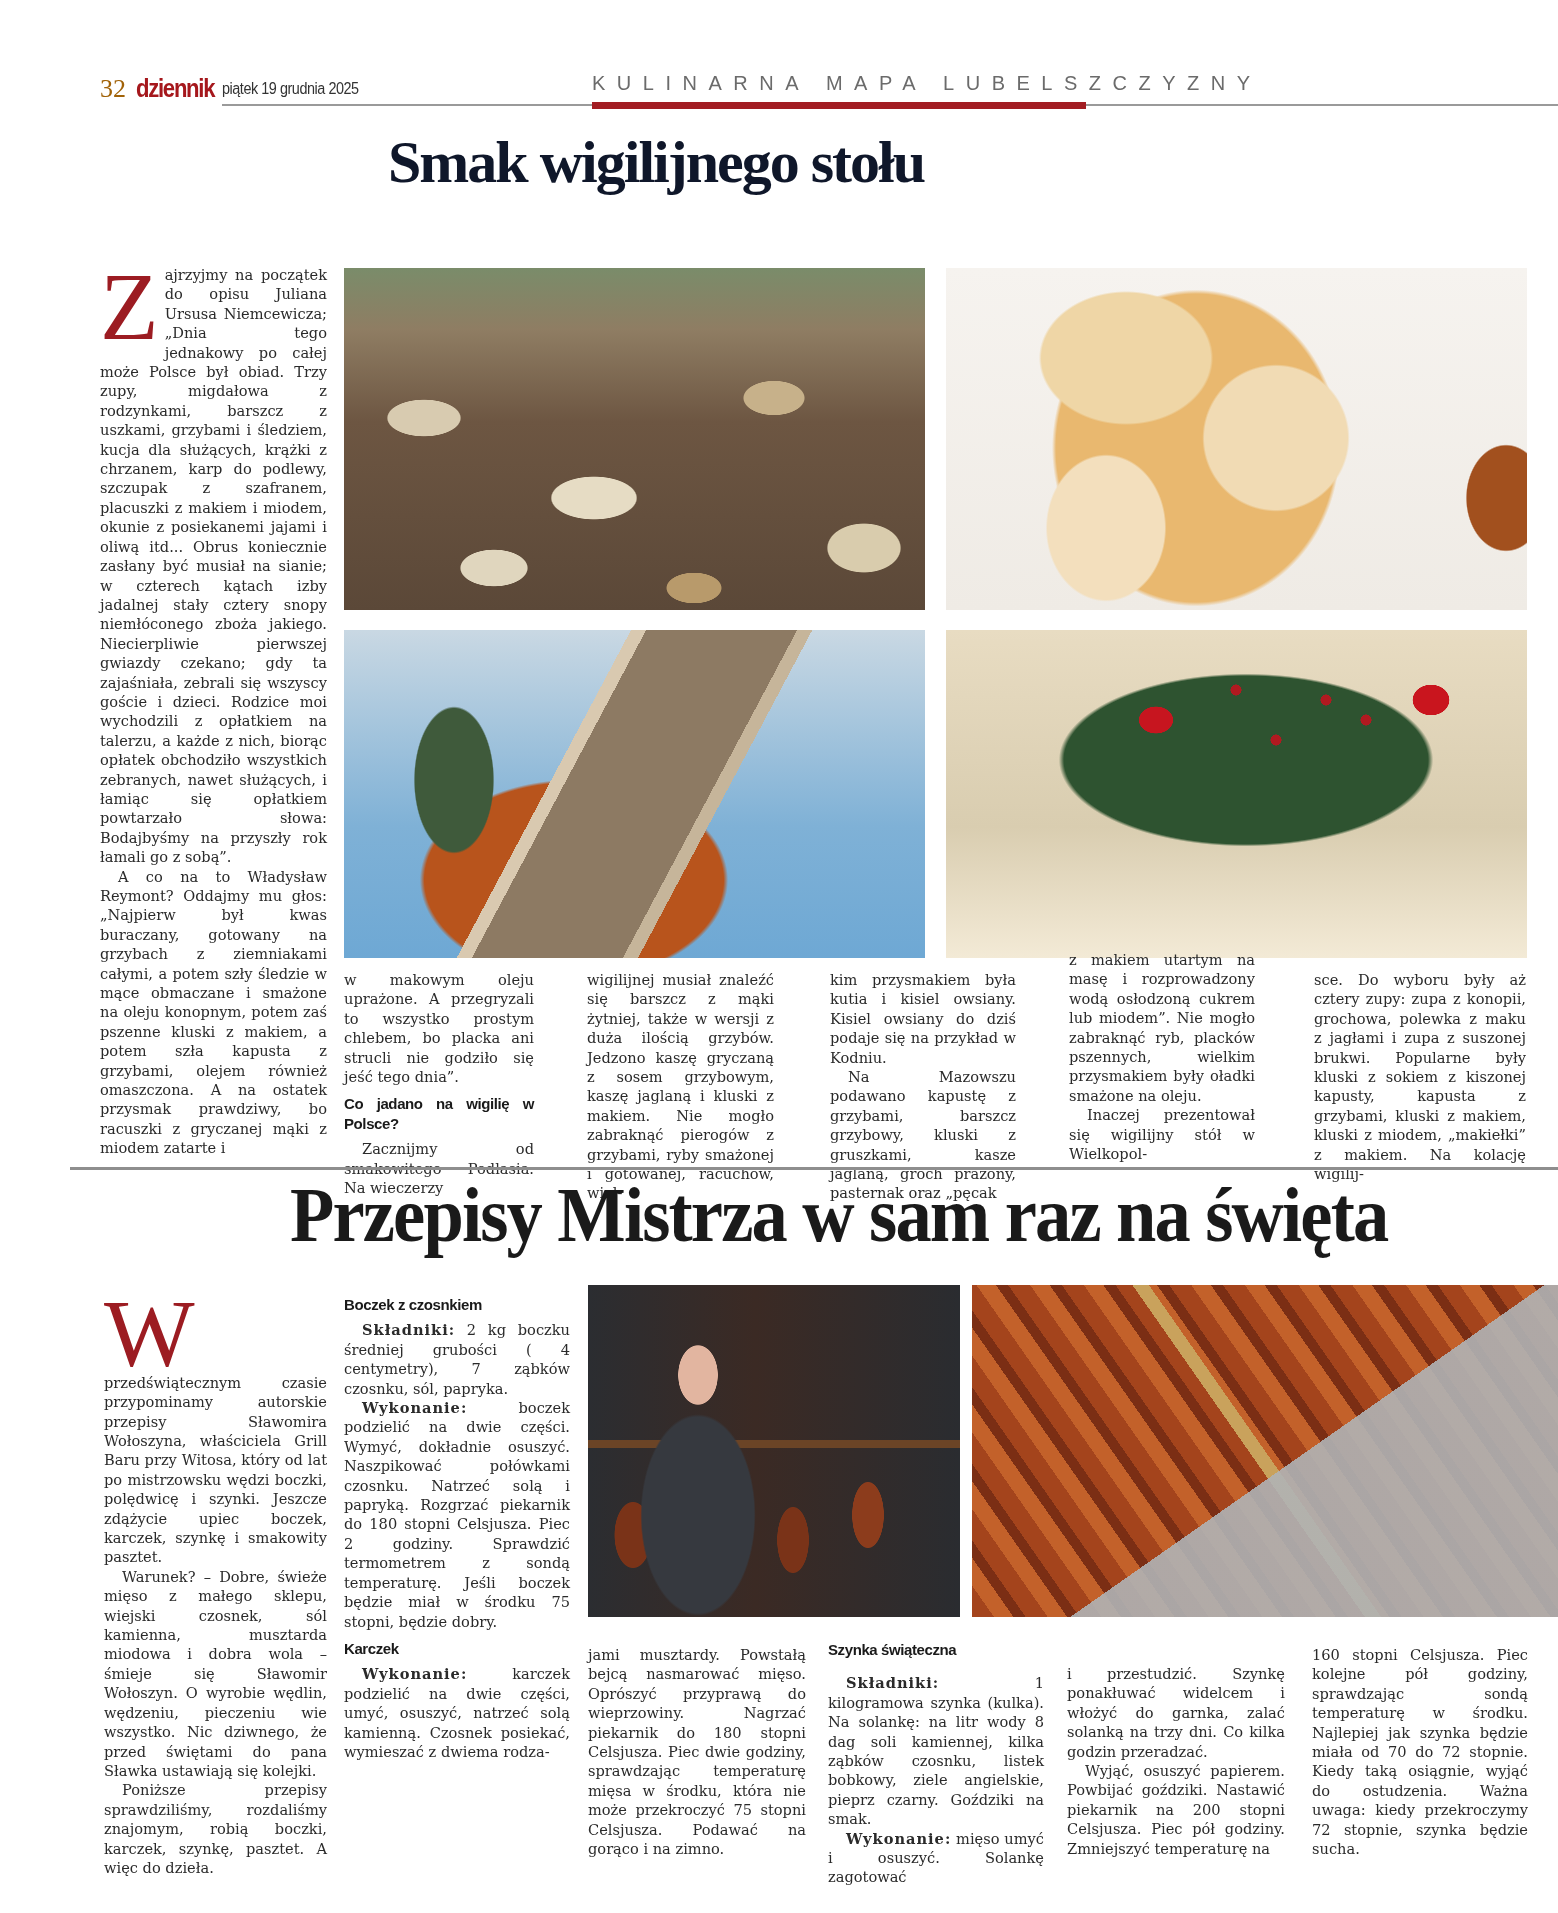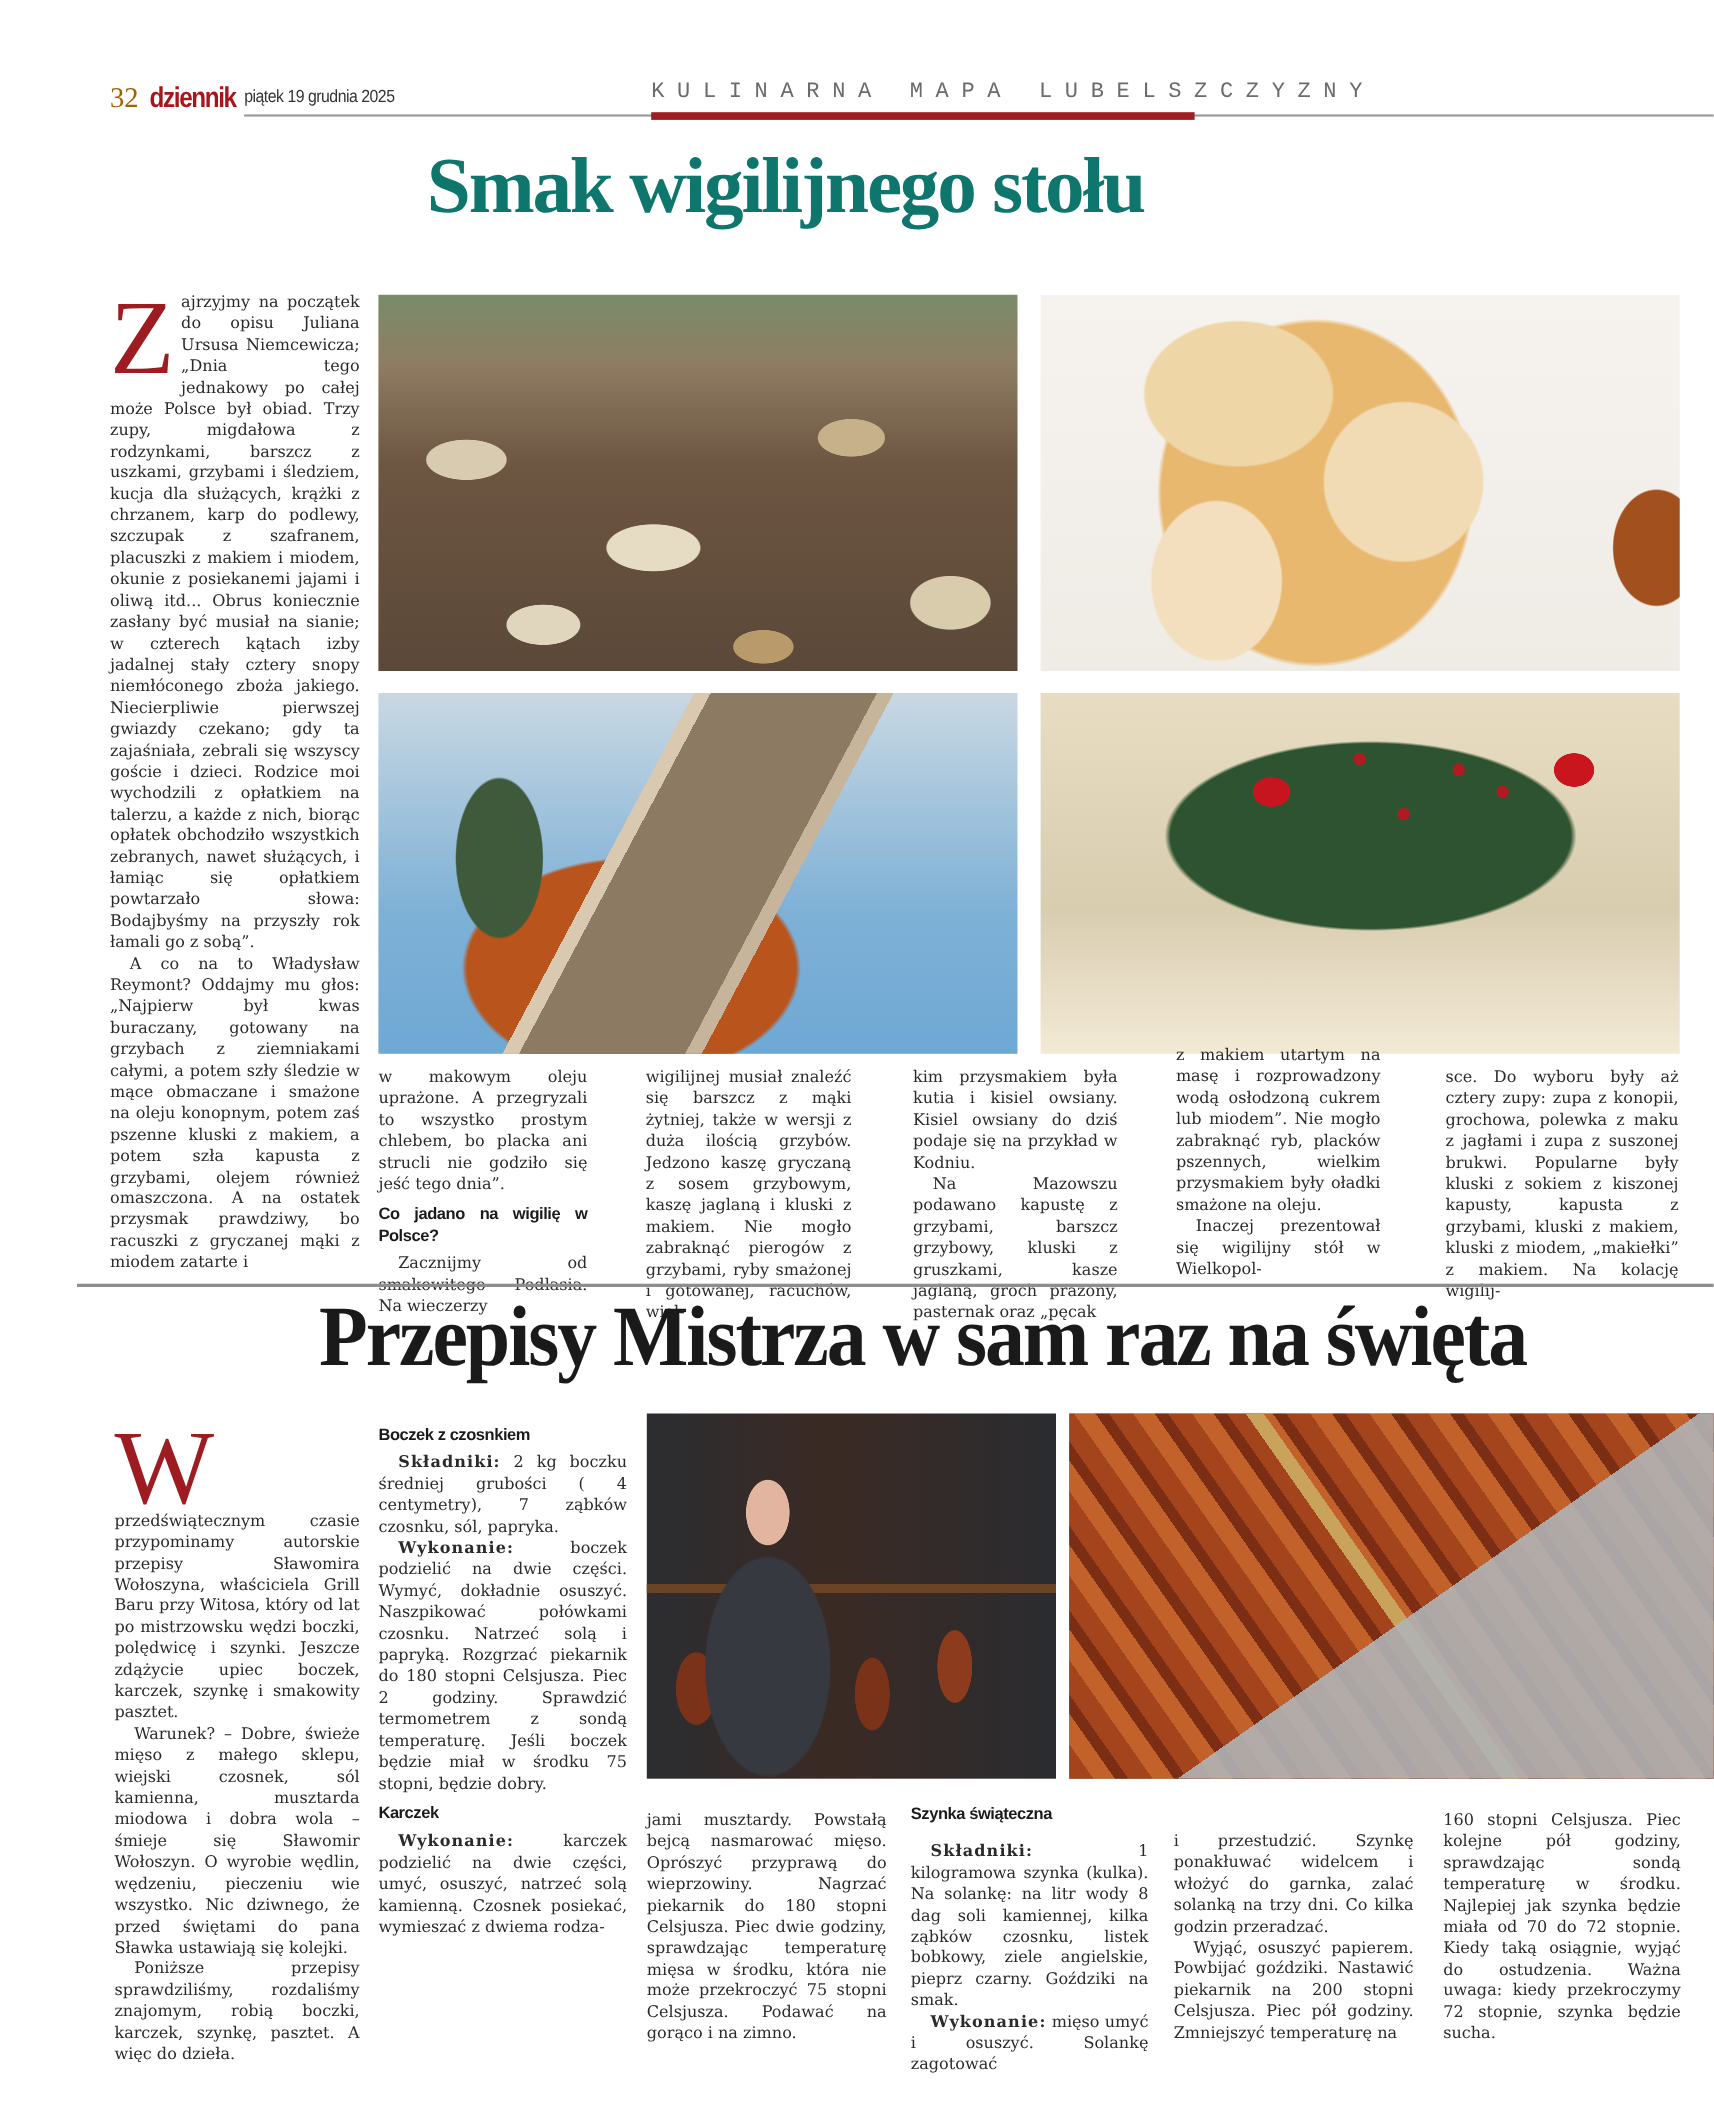--- a/index.html
+++ b/index.html
@@ -4,24 +4,24 @@
 <style>
   * { box-sizing: border-box; margin: 0; padding: 0; }
   html, body { width: 1558px; height: 1913px; background: #ffffff; overflow: hidden; }
   body { position: relative; font-family: "DejaVu Serif", serif; color: #222; }
 
   .header { position: absolute; left: 100px; top: 70px; width: 1458px; height: 40px; }
   .page-num { position: absolute; left: 0; top: 4px; font-family: "Liberation Serif", serif; font-size: 26px; color: #a16207; }
   .logo { position: absolute; left: 36px; top: 3px; font-family: "Liberation Sans", sans-serif; font-weight: bold; font-size: 26px; color: #a5171c; letter-spacing: -1.5px; transform: scaleX(0.85); transform-origin: left; }
   .date { position: absolute; left: 122px; top: 10px; font-family: "Liberation Sans", sans-serif; font-size: 16px; color: #333; letter-spacing: -0.5px; transform: scaleX(0.9); transform-origin: left; }
   .header-rule { position: absolute; left: 122px; top: 34px; width: 1336px; height: 2px; background: #9a9a9a; }
-  .section-title { position: absolute; left: 492px; top: 2px; width: 492px; font-family: Liberation Mono, monospace; font-size: 20px; letter-spacing: 11.5px; color: #6b6b6b; white-space: nowrap; }
+  .section-title { position: absolute; left: 492px; top: 2px; width: 492px; font-family: Liberation Sans, sans-serif; font-size: 20px; letter-spacing: 11.5px; color: #6b6b6b; white-space: nowrap; }
   .section-bar { position: absolute; left: 492px; top: 32px; width: 494px; height: 7px; background: #a21d22; }
 
-  .headline1 { position: absolute; left: 388px; top: 128px; font-family: "Liberation Serif", serif; font-weight: bold; font-size: 72px; letter-spacing: -2px; color: #0f766e; white-space: nowrap; }
+  .headline1 { position: absolute; left: 388px; top: 128px; font-family: "Liberation Serif", serif; font-weight: bold; font-size: 60px; letter-spacing: -2px; color: #0f172a; white-space: nowrap; }
   .headline2 { position: absolute; left: 290px; top: 1170px; font-family: "Liberation Serif", serif; font-weight: bold; font-size: 78px; letter-spacing: -2px; color: #1a1a1a; white-space: nowrap; transform: scaleX(0.93); transform-origin: left; }
 
   .col { position: absolute; font-family: "DejaVu Serif", serif; font-size: 14.6px; line-height: 19.4px; color: #2a2a2a; text-align: justify; hyphens: manual; }
   .col p { text-indent: 18px; }
   .col p.noind { text-indent: 0; }
   .dropcap { float: left; font-family: "Liberation Serif", serif; color: #9c1c22; line-height: 0.8; margin-right: 6px; }
   .dropcap.z { font-size: 96px; margin-top: 4px; }
   .dropcap.w { font-size: 96px; margin-top: 6px; margin-right: 8px; }
   .subhead { font-family: "Liberation Sans", sans-serif; font-weight: bold; font-size: 15px; color: #1a1a1a; letter-spacing: -0.4px; margin: 8px 0 6px 0; text-indent: 0 !important; }
   .lbl { font-weight: bold; letter-spacing: 1px; }

